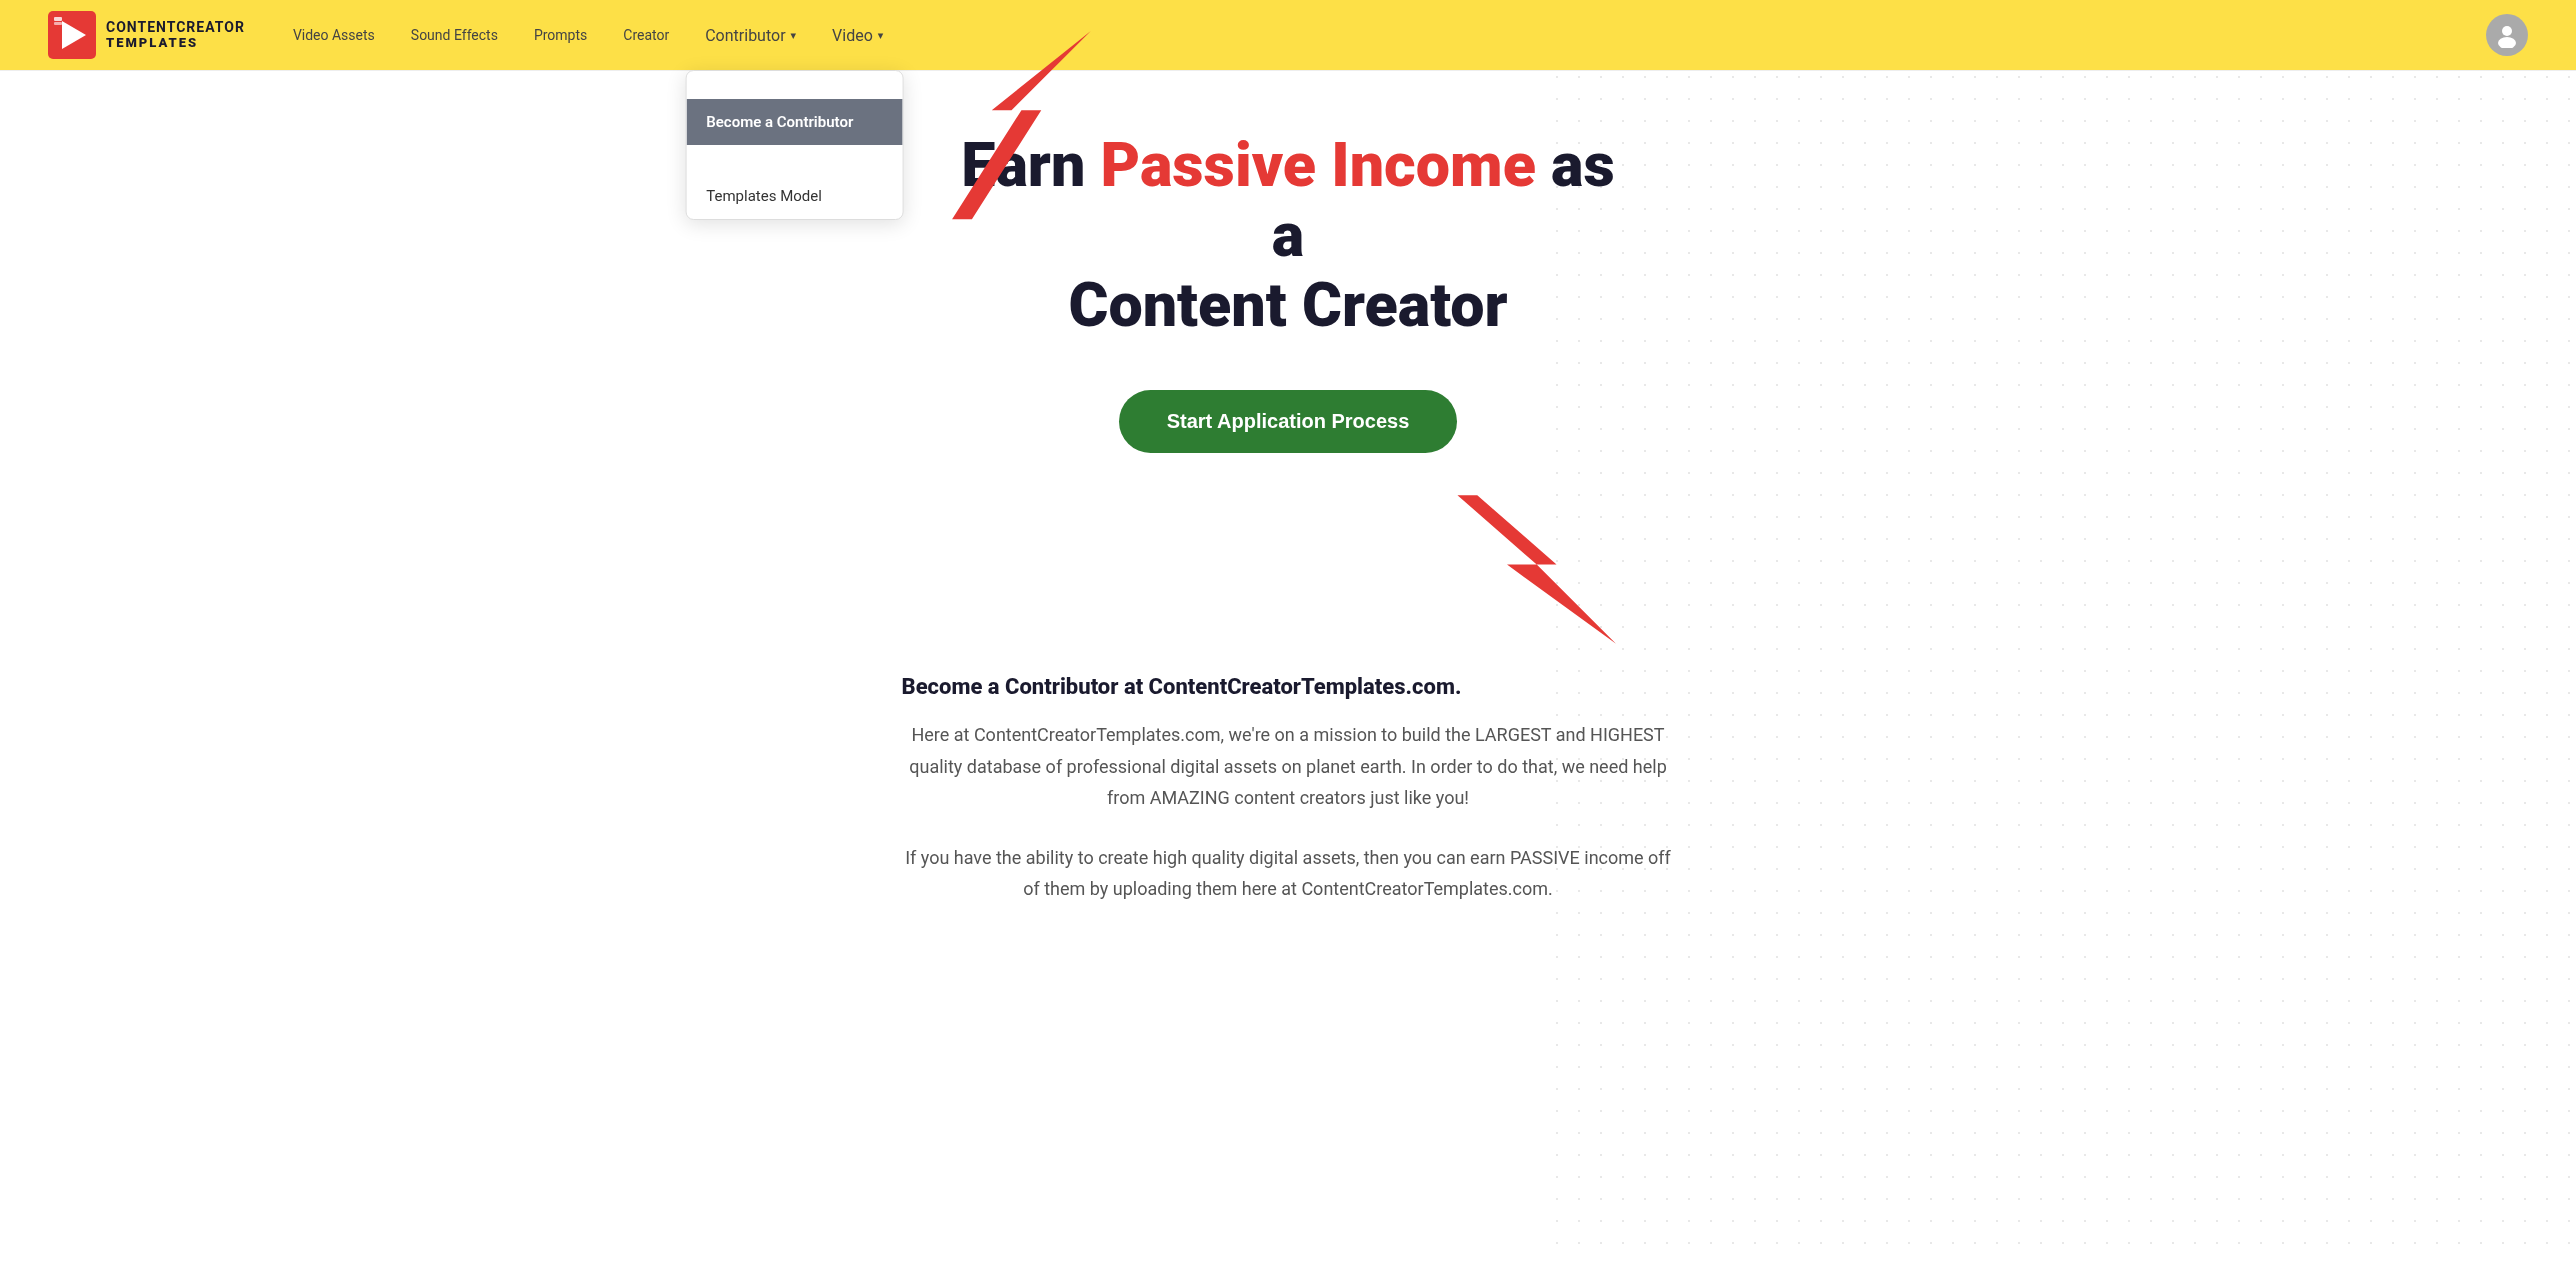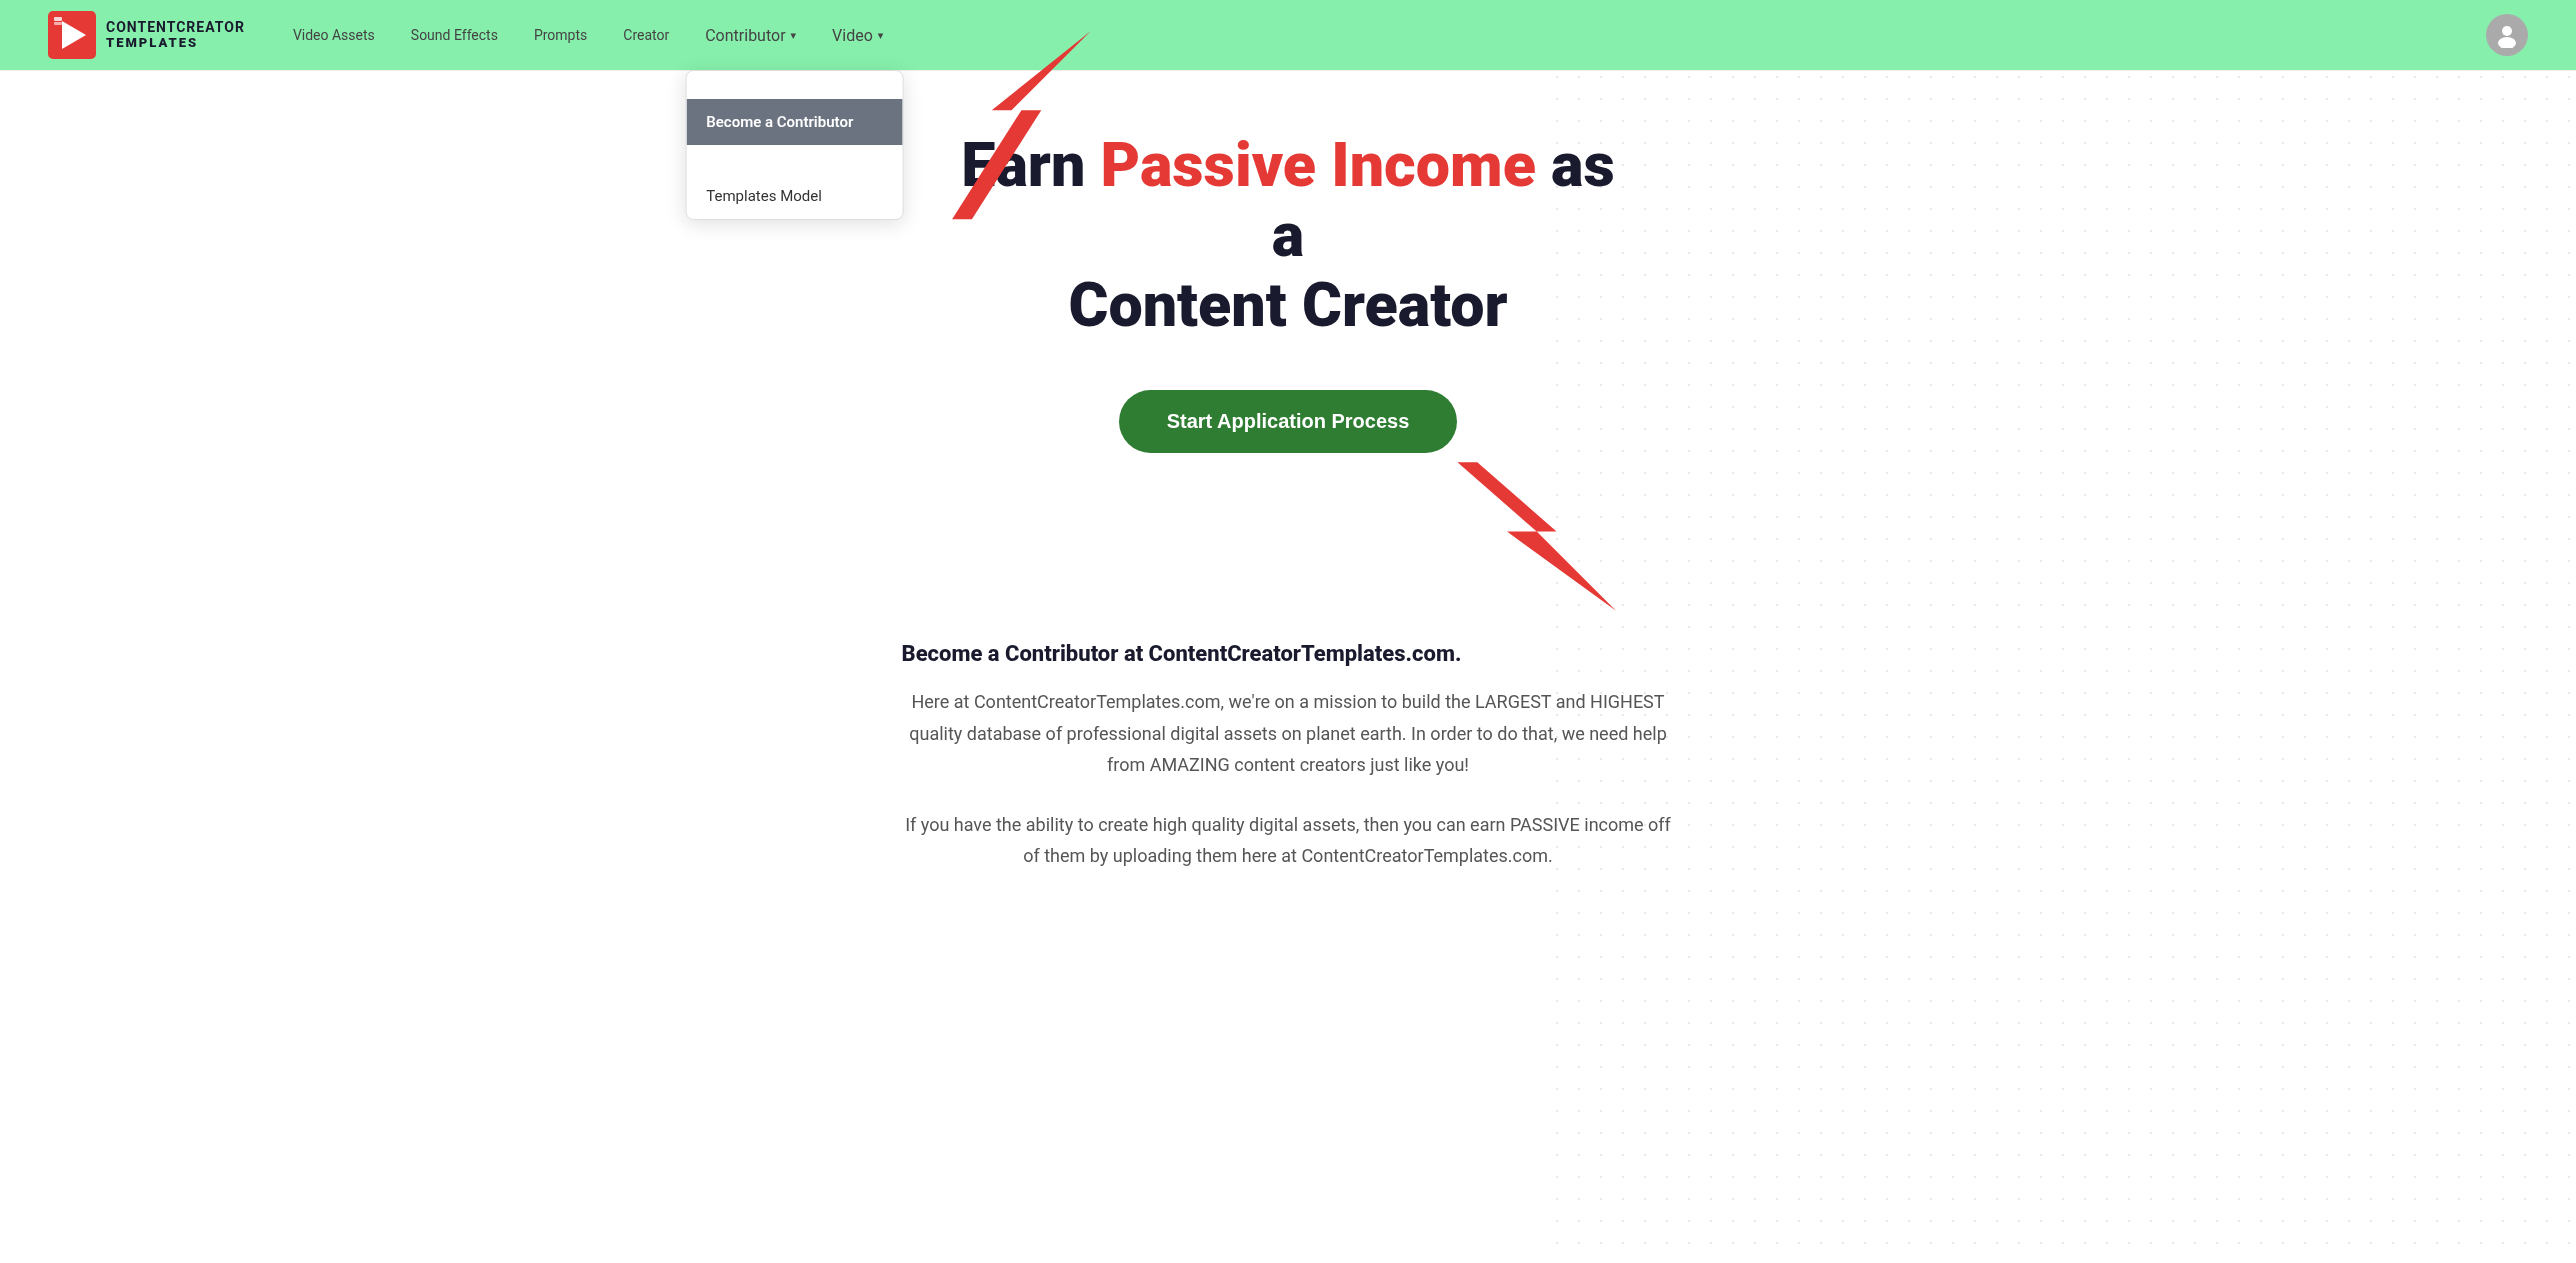--- a/index.html
+++ b/index.html
@@ -21,21 +21,21 @@
 
     
     nav {
       position: relative;
       z-index: 100;
       display: flex;
       align-items: center;
       padding: 0 48px;
       height: 71px;
       border-bottom: 1px solid #eee;
-      background: #86efac;
+      background: #fde047;
     }
     .logo-area {
       display: flex;
       align-items: center;
       gap: 10px;
       margin-right: 48px;
       text-decoration: none;
     }
     .logo-icon {
       width: 48px;
@@ -145,21 +145,21 @@
 
     .cta-button {
       background: #2e7d32;
       color: #fff;
       border: none;
       border-radius: 50px;
       padding: 20px 48px;
       font-size: 20px;
       font-weight: 700;
       cursor: pointer;
-      margin-bottom: 59px;
+      margin-bottom: 92px;
       position: relative;
       z-index: 10;
     }
 
     .content-section {
       max-width: 773px;
       width: 100%;
     }
     .section-heading {
       font-size: 22px;

